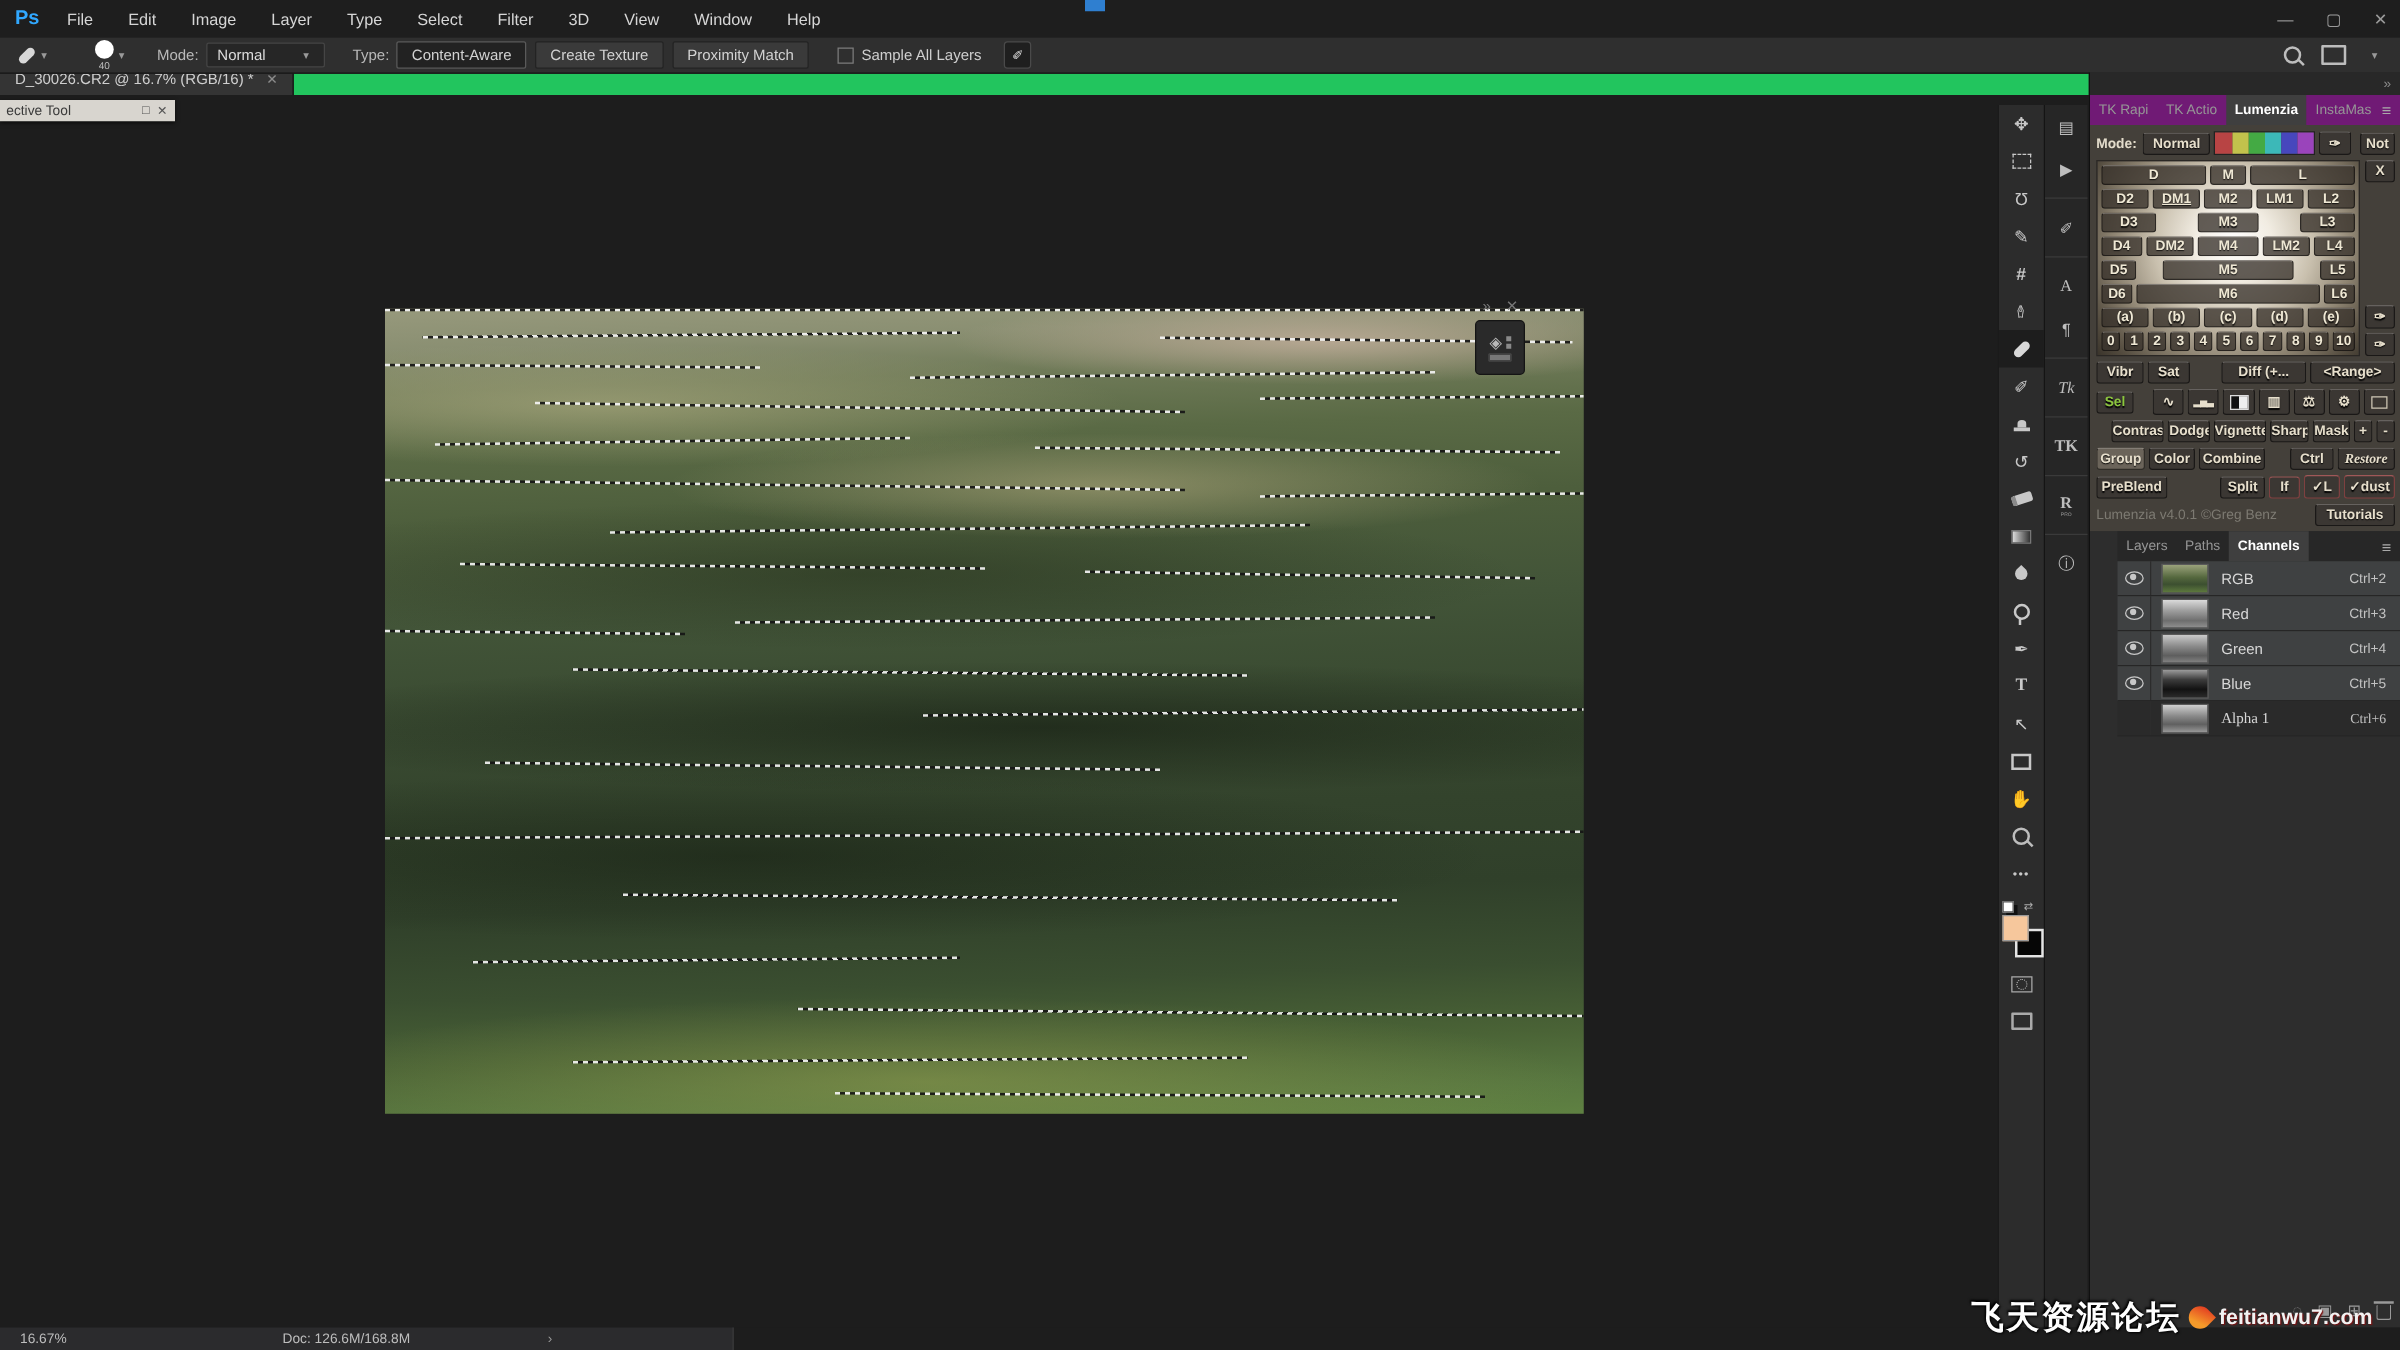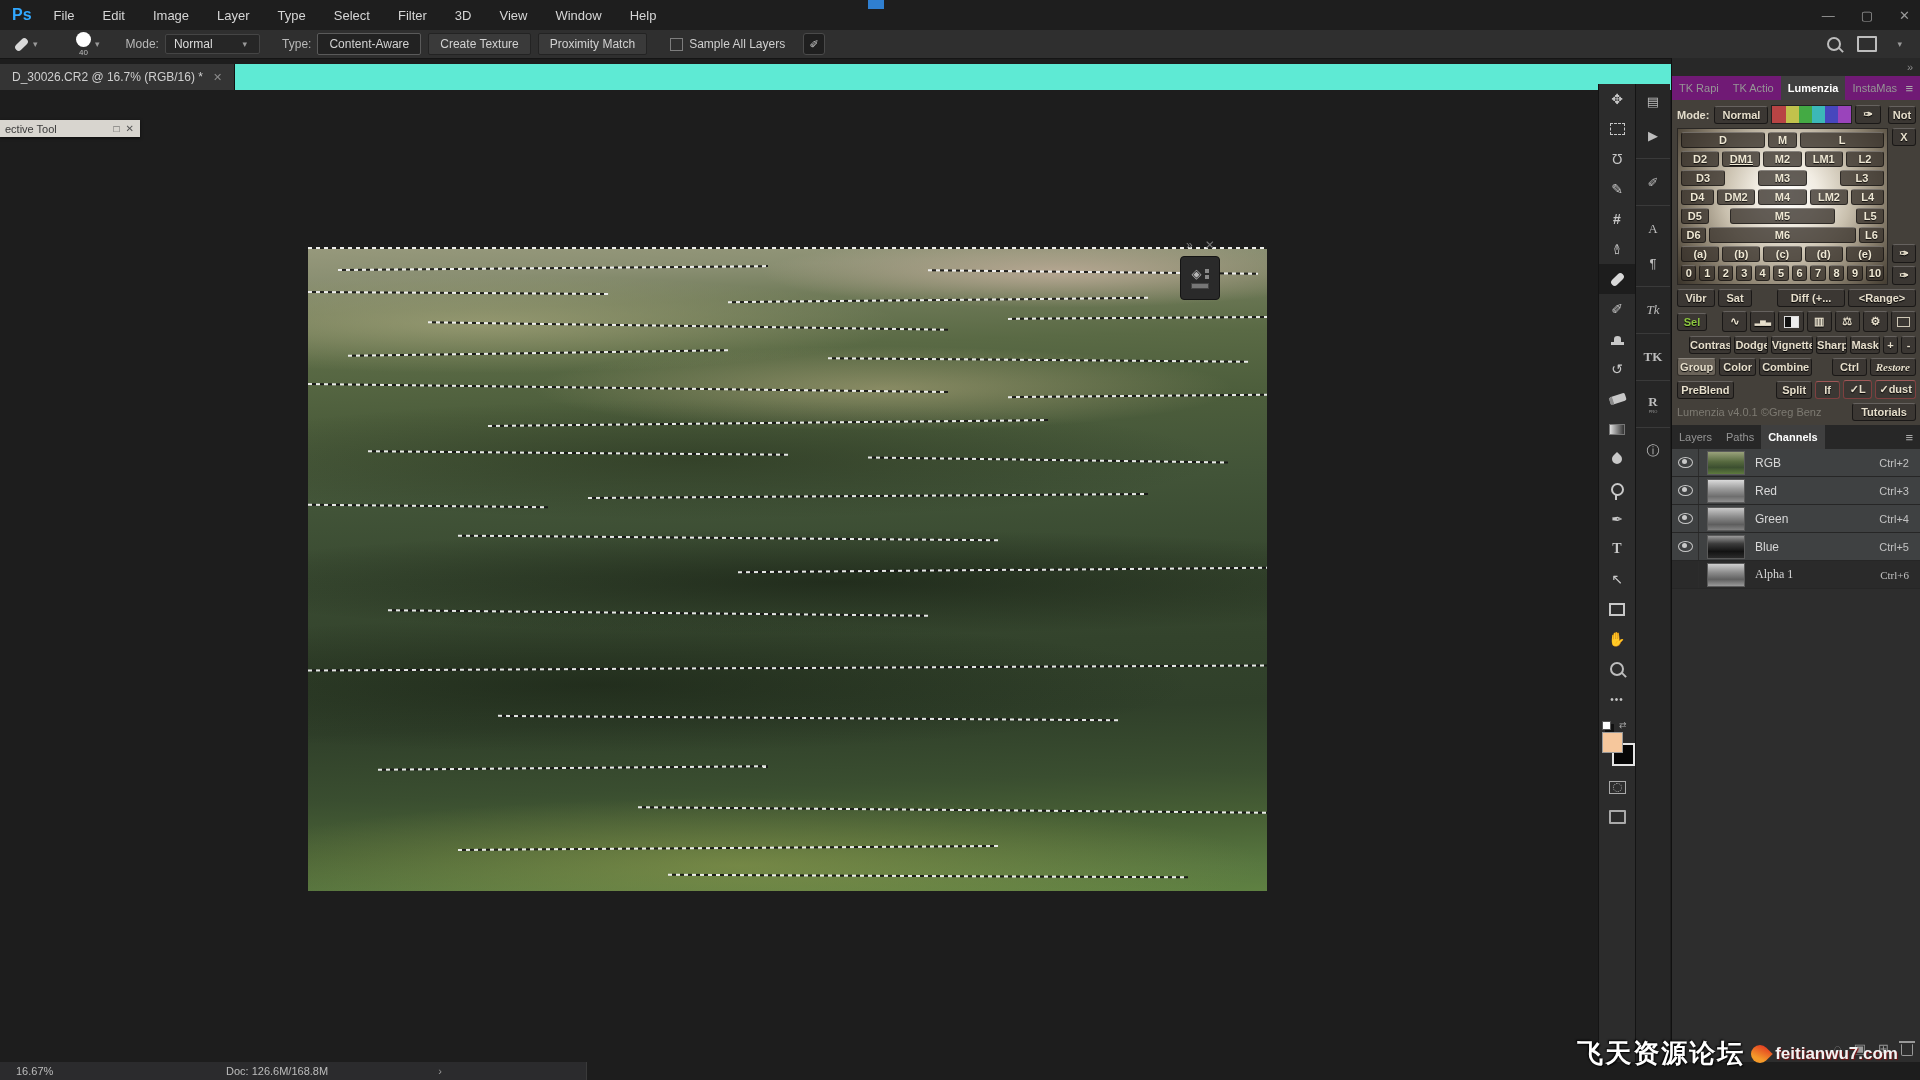--- a/index.html
+++ b/index.html
@@ -30,28 +30,28 @@
   .optbtn.pressed{background:#222222;border-color:#5a5a5a;}
   .cbox{width:11px;height:11px;border:1px solid #7d7d7d;background:transparent;margin:0 6px 0 16px;}
   .pressurebtn{width:20px;height:20px;border-radius:3px;background:#1f1f1f;border:1px solid #4a4a4a;
                display:flex;align-items:center;justify-content:center;color:#d8d8d8;font-size:11px;margin-left:18px;}
   .obright{position:absolute;right:14px;top:0;height:28px;display:flex;align-items:center;gap:16px;}
   .mag{width:10px;height:10px;border:2px solid #bdbdbd;border-radius:50%;position:relative;}
   .mag::after{content:"";position:absolute;width:6px;height:2px;background:#bdbdbd;transform:rotate(45deg);right:-5px;bottom:-2px;}
   .wsico{width:16px;height:12px;border:2px solid #bdbdbd;border-radius:1px;}
 
   
-  .tabbar{position:absolute;left:0;top:64px;width:1765px;height:26px;background:#5eead4;z-index:4;}
+  .tabbar{position:absolute;left:0;top:50px;width:1765px;height:26px;background:#22c55e;z-index:4;}
   .doctab{position:absolute;left:0;top:0;height:26px;display:flex;align-items:center;gap:10px;
           background:#343434;border-right:1px solid #101010;padding:0 12px;font-size:12px;color:#cfcfcf;}
   .doctab .x{color:#8c8c8c;font-size:11px;}
 
   
   .tooltipwin{position:absolute;left:0;top:80px;width:140px;height:17px;background:#d8d5cf;color:#3a3a3a;
-              display:flex;align-items:center;font-size:11px;z-index:30;box-shadow:0 1px 3px rgba(0,0,0,.6);margin-top:40px;}
+              display:flex;align-items:center;font-size:11px;z-index:30;box-shadow:0 1px 3px rgba(0,0,0,.6);}
   .tooltipwin .t{flex:1;padding-left:5px;}
   .tooltipwin .wb{color:#555;font-size:10px;margin-right:6px;}
 
   
   .photo{position:absolute;left:308px;top:247px;width:959px;height:644px;overflow:hidden;
     background:
       radial-gradient(ellipse 420px 50px at 78% 4%, rgba(197,176,158,.8), transparent 70%),
       radial-gradient(ellipse 600px 70px at 18% 12%, rgba(190,185,140,.5), transparent 70%),
       radial-gradient(ellipse 500px 60px at 60% 22%, rgba(205,190,145,.45), transparent 70%),
       radial-gradient(ellipse 700px 80px at 40% 33%, rgba(30,40,22,.45), transparent 75%),
@@ -131,21 +131,21 @@
   .lzright{width:24px;display:flex;flex-direction:column;justify-content:space-between;align-items:stretch;}
   .lzright .gap{flex:1;}
   .icobtn{height:19px;display:flex;align-items:center;justify-content:center;padding:0;}
   .selgreen{color:#8cc63f;}
   .warn{border-color:#7e4040;border-top-color:#a05858;}
   .italicbtn{font-style:italic;font-family:"Liberation Serif",serif;}
   .lzver{flex:1;color:#7d7a72;font-size:11px;}
   .bwmask{width:13px;height:10px;border:1px solid #ddd;background:linear-gradient(90deg,#111 50%,#eee 50%);}
 
   
-  .chpanel{flex:1;display:flex;flex-direction:column;background:#2d2d2d;position:relative;}
+  .chpanel{flex:1;display:flex;flex-direction:column;background:#2d2d2d;position:relative;padding-left:22px;}
   .chtabs{height:24px;background:#272727;display:flex;align-items:center;font-size:11px;}
   .chrow{height:27px;display:flex;align-items:center;background:#3f4142;border-bottom:1px solid #262626;font-size:12px;}
   .chrow.dim{background:#2a2a2a;font-family:Liberation Serif, serif;}
   .eyebox{width:26px;display:flex;align-items:center;justify-content:center;border-right:1px solid #2c2c2c;align-self:stretch;}
   .eye{width:13px;height:9px;border:1px solid #c8c8c8;border-radius:50%;position:relative;}
   .eye::after{content:"";position:absolute;left:3px;top:1px;width:5px;height:5px;border-radius:50%;background:#c8c8c8;}
   .eyeoff{width:13px;height:9px;}
   .thumb{width:36px;height:22px;border:1px solid #5a5a5a;margin:0 10px 0 8px;}
   .th-rgb{background:linear-gradient(#9aa27b,#55683e 45%,#3c4f30 70%,#5e7a3e);}
   .th-red{background:linear-gradient(#dadada,#9c9c9c 40%,#6e6e6e 75%,#8f8f8f);}

